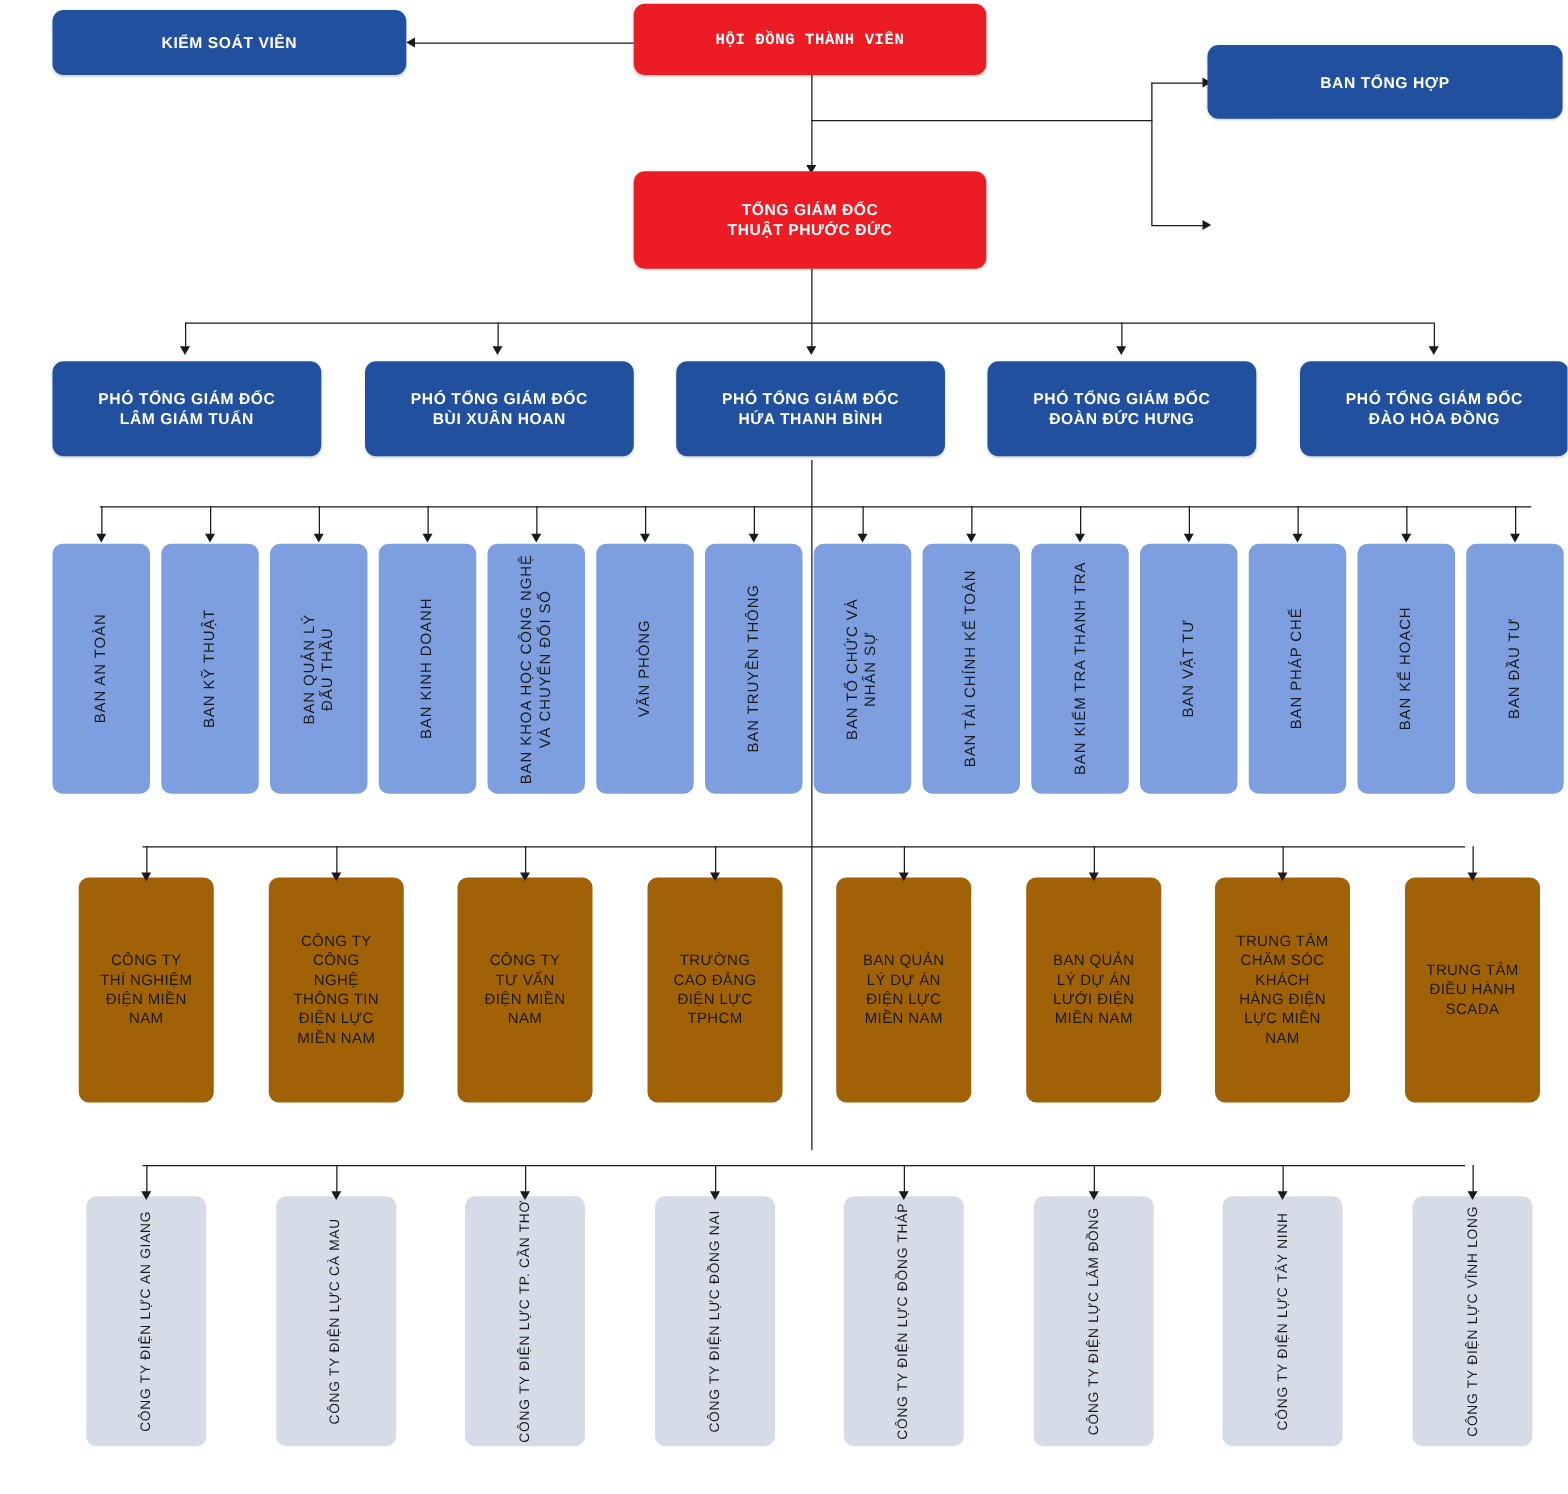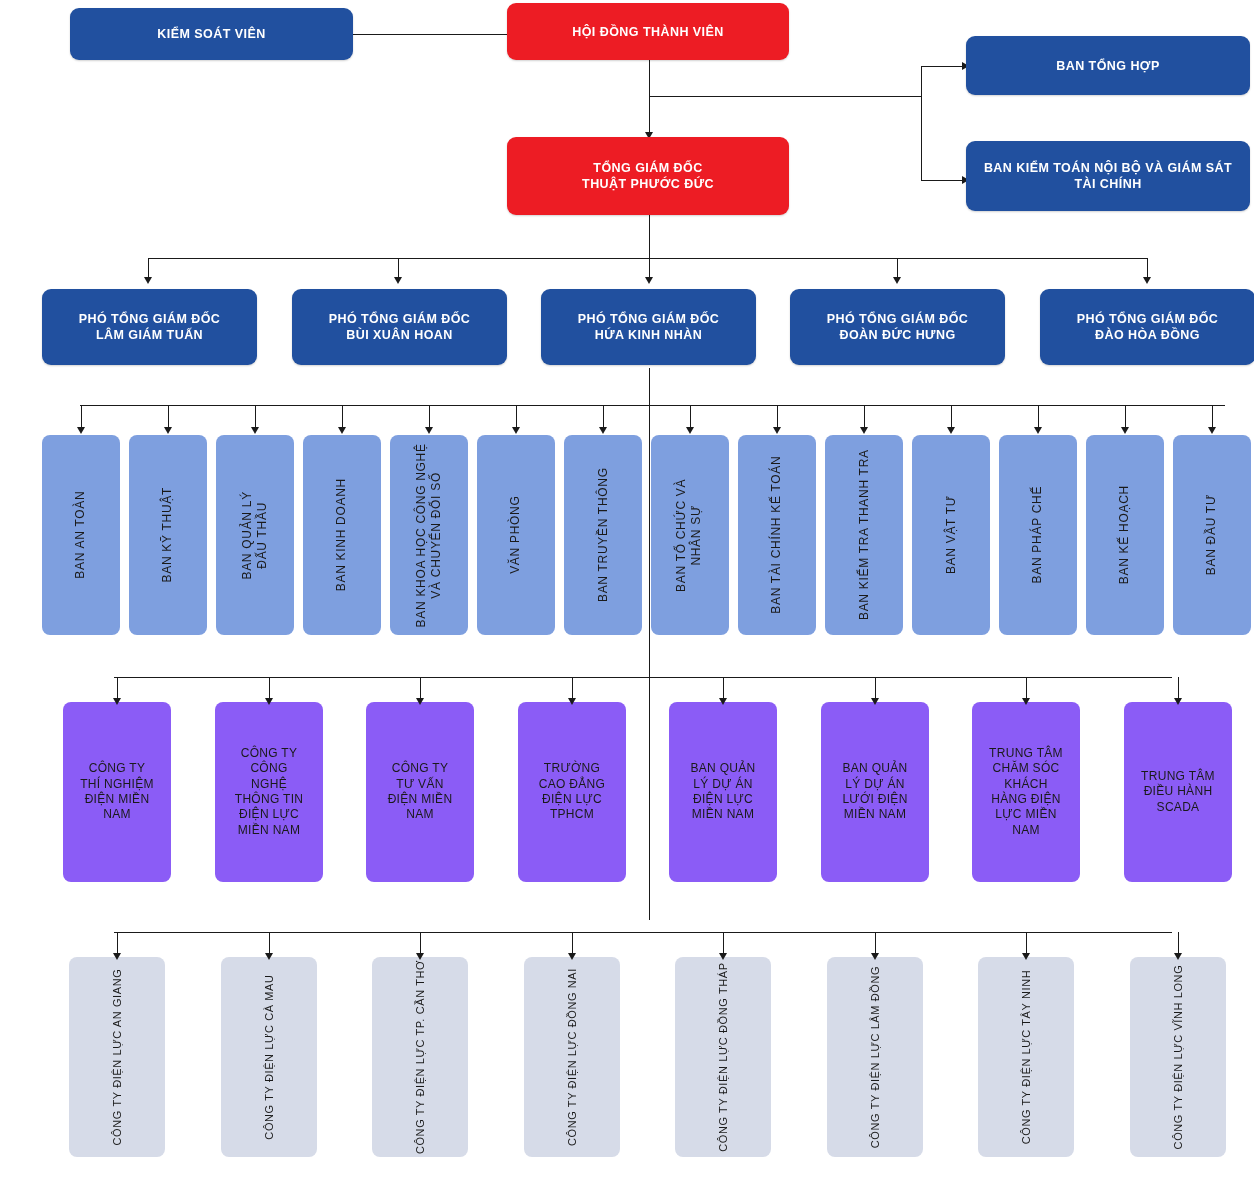--- a/index.html
+++ b/index.html
@@ -40,21 +40,21 @@
   }
   
   .lv-mid{
     background:#7E9FDF;color:#1a1a1a;
     font-size:12px;font-weight:400;
     letter-spacing:.7px;
     border-radius:8px;
   }
   
   .lv-soft{
-    background:#8b5cf6;color:#1a1a1a;
+    background:#a16207;color:#1a1a1a;
     font-size:12px;font-weight:400;
     letter-spacing:.3px;
     border-radius:8px;
   }
   
   .lv-pale{
     background:#D6DBE8;color:#1a1a1a;
     font-size:11px;font-weight:400;
     letter-spacing:.6px;
     border-radius:8px;
@@ -123,53 +123,50 @@
   <div class="arw" style="left:1143px;top:277px;"></div>
 
   <div class="ln v" style="left:649px;top:368px;height:552px;"></div>
 
   <div class="ln h" style="left:80px;top:405px;width:1145px;"></div>
 
   <div class="ln h" style="left:114px;top:677px;width:1058px;"></div>
 
   <div class="ln h" style="left:114px;top:932px;width:1058px;"></div>
 
-  <div class="node lv-red" style="left:507px;top:3px;width:282px;height:57px;">
+  <div class="node lv-red" style="left:507px;top:3px;width:282px;height:57px;font-family:Liberation Mono, monospace;">
     <span class="lbl">HỘI ĐỒNG THÀNH VIÊN</span>
   </div>
 
-  <div class="node lv-navy" style="left:42px;top:8px;width:283px;height:52px;margin-left:28px;">
+  <div class="node lv-navy" style="left:42px;top:8px;width:283px;height:52px;">
     <span class="lbl">KIỂM SOÁT VIÊN</span>
   </div>
 
   <div class="node lv-navy" style="left:966px;top:36px;width:284px;height:59px;">
     <span class="lbl">BAN TỔNG HỢP</span>
   </div>
 
-  <div class="node lv-navy" style="left:966px;top:141px;width:284px;height:70px;">
-    <span class="lbl ml">BAN KIỂM TOÁN NỘI BỘ VÀ GIÁM SÁT<br>TÀI CHÍNH</span>
-  </div>
 
   <div class="node lv-red" style="left:507px;top:137px;width:282px;height:78px;flex-direction:column;">
     <span class="lbl">TỔNG GIÁM ĐỐC</span>
     <span class="lbl">THUẬT PHƯỚC ĐỨC</span>
   </div>
 
   <div id="deputy-row">
       <div class="node lv-navy" style="left: 42px; top: 289px; width: 215px; height: 76px; flex-direction: column;">
         <span class="lbl">PHÓ TỔNG GIÁM ĐỐC</span>
         <span class="lbl">LÂM GIÁM TUẤN</span>
       </div>
       <div class="node lv-navy" style="left: 292px; top: 289px; width: 215px; height: 76px; flex-direction: column;">
         <span class="lbl">PHÓ TỔNG GIÁM ĐỐC</span>
         <span class="lbl">BÙI XUÂN HOAN</span>
       </div>
       <div class="node lv-navy" style="left: 541px; top: 289px; width: 215px; height: 76px; flex-direction: column;">
         <span class="lbl">PHÓ TỔNG GIÁM ĐỐC</span>
-        <span class="lbl">HỨA KINH NHÀN</span>
+        <span class="lbl">HỨA THANH BÌNH</span>
       </div>
       <div class="node lv-navy" style="left: 790px; top: 289px; width: 215px; height: 76px; flex-direction: column;">
         <span class="lbl">PHÓ TỔNG GIÁM ĐỐC</span>
         <span class="lbl">ĐOÀN ĐỨC HƯNG</span>
       </div>
       <div class="node lv-navy" style="left: 1040px; top: 289px; width: 215px; height: 76px; flex-direction: column;">
         <span class="lbl">PHÓ TỔNG GIÁM ĐỐC</span>
         <span class="lbl">ĐÀO HÒA ĐỒNG</span>
       </div>
     </div>

